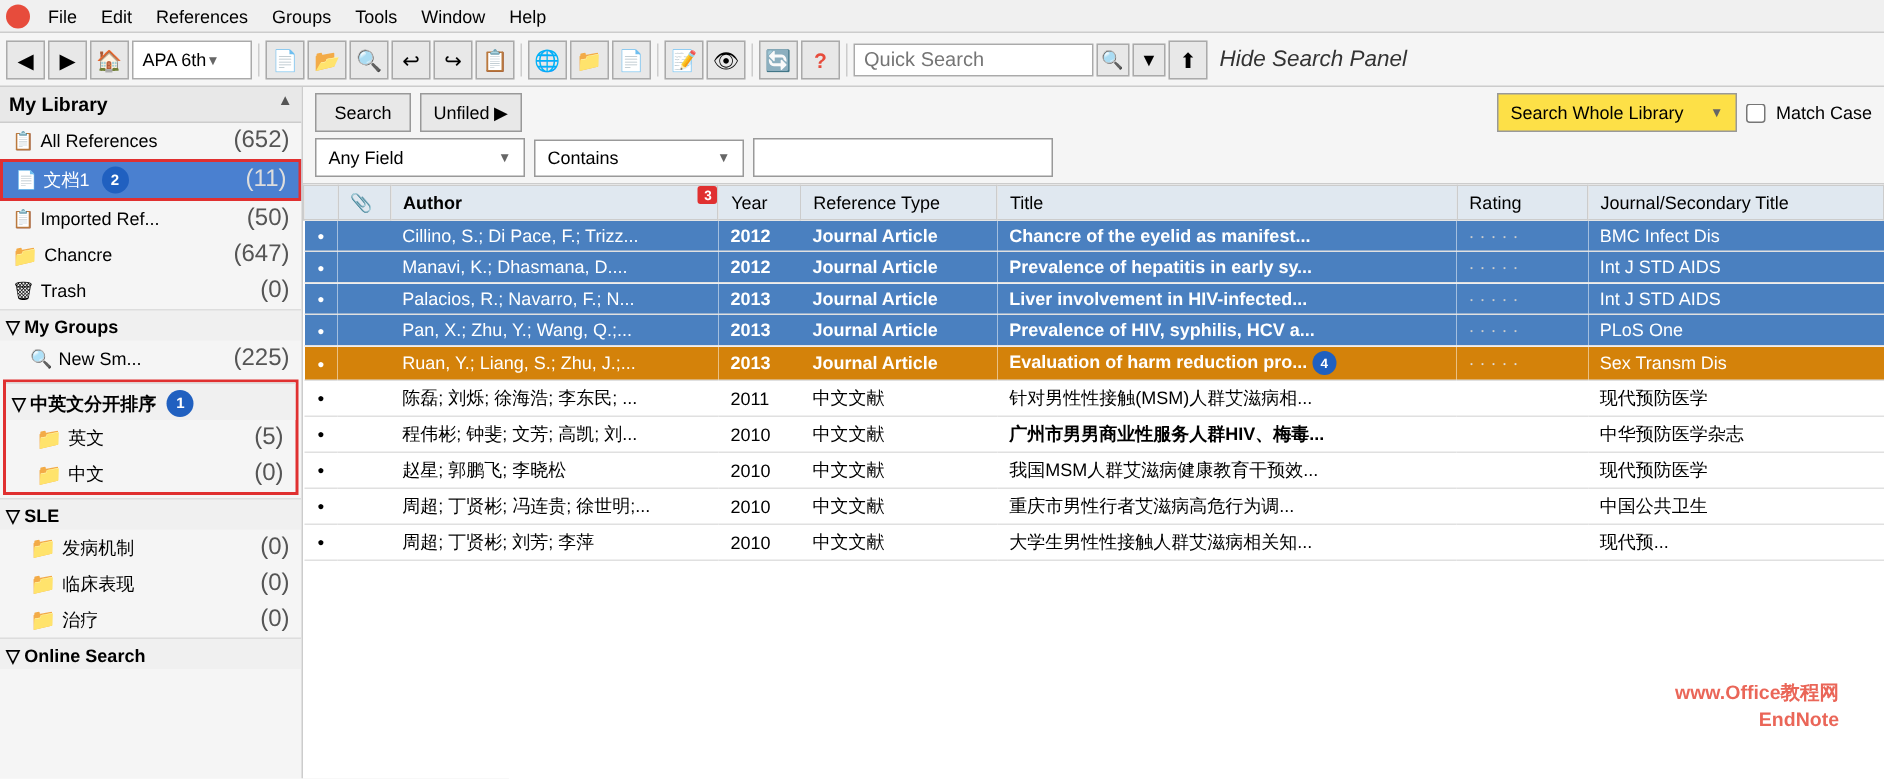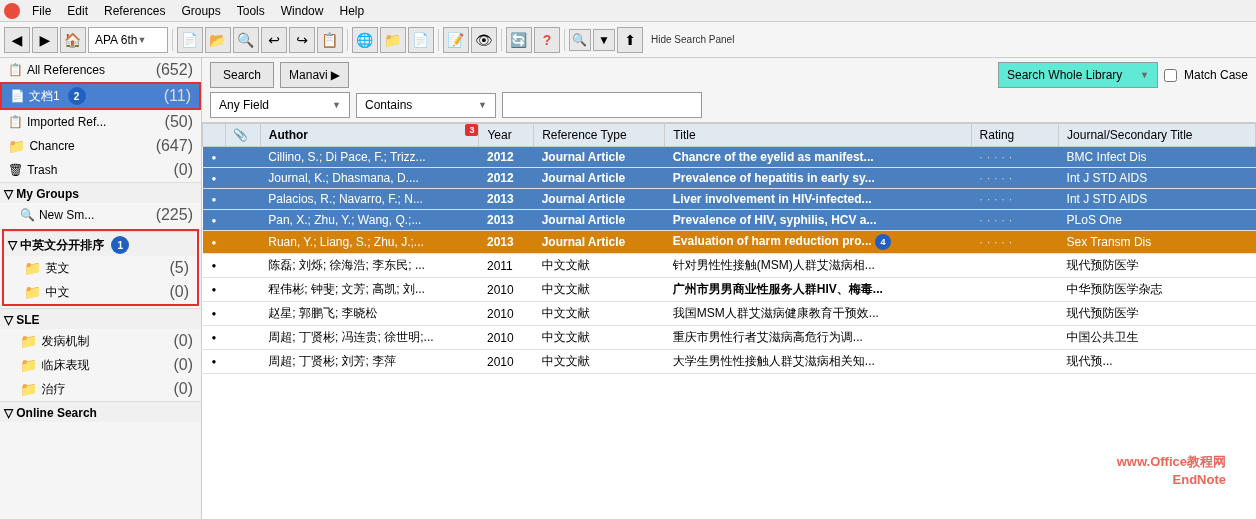--- a/index.html
+++ b/index.html
@@ -10,21 +10,21 @@
     .menu-bar .app-icon { width: 16px; height: 16px; background: #e74c3c; border-radius: 50%; margin-right: 4px; }
     .menu-item { padding: 2px 8px; cursor: pointer; font-size: 12px; color: #000; }
     
     
     .toolbar { background: #f5f5f5; border-bottom: 1px solid #ccc; display: flex; align-items: center; padding: 3px 4px; height: 36px; gap: 2px; }
     .toolbar-dropdown { display: flex; align-items: center; border: 1px solid #aaa; background: white; padding: 2px 6px; height: 26px; cursor: pointer; min-width: 80px; }
     .toolbar-btn { width: 26px; height: 26px; background: #e8e8e8; border: 1px solid #aaa; cursor: pointer; display: flex; align-items: center; justify-content: center; font-size: 14px; }
     .toolbar-separator { width: 1px; height: 22px; background: #ccc; margin: 0 2px; }
     .search-box-toolbar { border: 1px solid #aaa; height: 22px; padding: 2px 6px; width: 160px; background: white; }
     .search-icon-btn { width: 22px; height: 22px; border: 1px solid #aaa; background: #e8e8e8; cursor: pointer; display: flex; align-items: center; justify-content: center; }
-    .hide-panel-btn { background: none; border: none; cursor: pointer; font-size: 10px; color: #333; padding: 2px 6px; }
+    .hide-panel-btn { background: none; border: none; cursor: pointer; font-size: 15px; color: #333; padding: 2px 6px; font-style: italic; }
 
     
     .main-layout { display: flex; height: calc(519px - 58px); }
 
     
     .sidebar { width: 202px; min-width: 202px; background: #f5f5f5; border-right: 1px solid #ccc; display: flex; flex-direction: column; overflow-y: auto; }
     .sidebar-section-header { font-weight: bold; font-size: 13px; padding: 4px 6px; background: #e8e8e8; border-bottom: 1px solid #ccc; display: flex; justify-content: space-between; }
     .sidebar-item { display: flex; align-items: center; padding: 3px 8px; cursor: pointer; font-size: 12px; color: #000; justify-content: space-between; }
     .sidebar-item.selected { background: #4a90d9; color: white; }
     .sidebar-item-left { display: flex; align-items: center; gap: 4px; }
@@ -37,21 +37,21 @@
     .folder-icon { color: #e8a020; font-size: 14px; }
     
     
     .content-area { flex: 1; display: flex; flex-direction: column; overflow: hidden; }
     
     
     .search-panel { background: #f5f5f5; border-bottom: 1px solid #ccc; padding: 4px 8px; }
     .search-row1 { display: flex; align-items: center; gap: 6px; margin-bottom: 4px; }
     .search-btn { background: #e8e8e8; border: 1px solid #999; padding: 3px 12px; cursor: pointer; font-size: 12px; height: 26px; }
     .options-btn { background: #e8e8e8; border: 1px solid #999; padding: 3px 8px; cursor: pointer; font-size: 12px; height: 26px; display: flex; align-items: center; gap: 3px; }
-    .search-whole-dropdown { margin-left: auto; border: 1px solid #999; background: #5eead4; padding: 3px 8px; height: 26px; min-width: 160px; display: flex; align-items: center; justify-content: space-between; cursor: pointer; }
+    .search-whole-dropdown { margin-left: auto; border: 1px solid #999; background: #fde047; padding: 3px 8px; height: 26px; min-width: 160px; display: flex; align-items: center; justify-content: space-between; cursor: pointer; }
     .match-case-label { display: flex; align-items: center; gap: 7px; font-size: 12px; cursor: pointer; }
     .search-row2 { display: flex; align-items: center; gap: 6px; }
     .field-dropdown { border: 1px solid #999; background: white; padding: 3px 8px; height: 26px; min-width: 140px; cursor: pointer; display: flex; align-items: center; justify-content: space-between; }
     .contains-dropdown { border: 1px solid #999; background: white; padding: 3px 8px; height: 25px; min-width: 140px; cursor: pointer; display: flex; align-items: center; justify-content: space-between; }
     .search-value-input { border: 1px solid #999; height: 26px; padding: 2px 6px; width: 200px; background: white; }
 
     
     .table-container { flex: 1; overflow: auto; background: white; }
     .ref-table { width: 100%; border-collapse: collapse; font-size: 12px; }
     .ref-table th { background: #e0e8f0; border: 1px solid #ccc; padding: 4px 8px; text-align: left; font-weight: normal; cursor: pointer; white-space: nowrap; position: sticky; top: 0; z-index: 1; }
@@ -108,29 +108,34 @@
   <div class="toolbar-btn">📁</div>
   <div class="toolbar-btn">📄</div>
   <div class="toolbar-separator"></div>
   <div class="toolbar-btn">📝</div>
   <div class="toolbar-btn">👁</div>
   <div class="toolbar-separator"></div>
   <div class="toolbar-btn">🔄</div>
   <div class="toolbar-btn" style="color:#e74c3c; font-weight:bold;">?</div>
   <div class="toolbar-separator"></div>
 
+  <input class="search-box-toolbar" type="text" placeholder="Quick Search" style="">
   <div class="search-icon-btn">🔍</div>
   <div class="search-icon-btn">▼</div>
   <div class="toolbar-btn">⬆</div>
   <button class="hide-panel-btn">Hide Search Panel</button>
 </div>
 
 <div class="main-layout">
 
   <div class="sidebar">
+    <div class="sidebar-section-header">
+      <span>My Library</span>
+      <span style="font-size:10px; cursor:pointer; color:#555;">▲</span>
+    </div>
     <div class="sidebar-scroll">
 
       <div class="sidebar-item">
         <div class="sidebar-item-left">
           <span>📋</span>
           <span>All References</span>
         </div>
         <span class="sidebar-item-count">(652)</span>
       </div>
 
@@ -233,21 +238,21 @@
       </div>
     </div>
   </div>
 
   <div class="content-area">
 
     <div class="search-panel">
       <div class="search-row1">
         <button class="search-btn">Search</button>
         <div class="options-btn">
-          <span>Manavi</span>
+          <span>Unfiled</span>
           <span>▶</span>
         </div>
         <div style="flex:1;"></div>
         <div class="search-whole-dropdown">
           <span>Search Whole Library</span>
           <span class="chevron">▼</span>
         </div>
         <label class="match-case-label">
           <input type="checkbox" style="">
           <span>Match Case</span>
@@ -290,21 +295,21 @@
               <td>Cillino, S.; Di Pace, F.; Trizz...</td>
               <td style="font-weight: bold;">2012</td>
               <td style="font-weight: bold;">Journal Article</td>
               <td style="font-weight: bold;">Chancre of the eyelid as manifest...</td>
               <td style="color: rgb(204, 204, 204);">· · · · ·</td>
               <td>BMC Infect Dis</td>
             </tr>
             <tr style="background:#4a80c0; color:white;">
               <td style="text-align: center; font-size: 8px;">●</td>
               <td></td>
-              <td>Journal, K.; Dhasmana, D....</td>
+              <td>Manavi, K.; Dhasmana, D....</td>
               <td style="font-weight: bold;">2012</td>
               <td style="font-weight: bold;">Journal Article</td>
               <td style="font-weight: bold;">Prevalence of hepatitis in early sy...</td>
               <td style="color: rgb(204, 204, 204);">· · · · ·</td>
               <td>Int J STD AIDS</td>
             </tr>
             <tr style="background:#4a80c0; color:white;">
               <td style="text-align: center; font-size: 8px;">●</td>
               <td></td>
               <td>Palacios, R.; Navarro, F.; N...</td>

